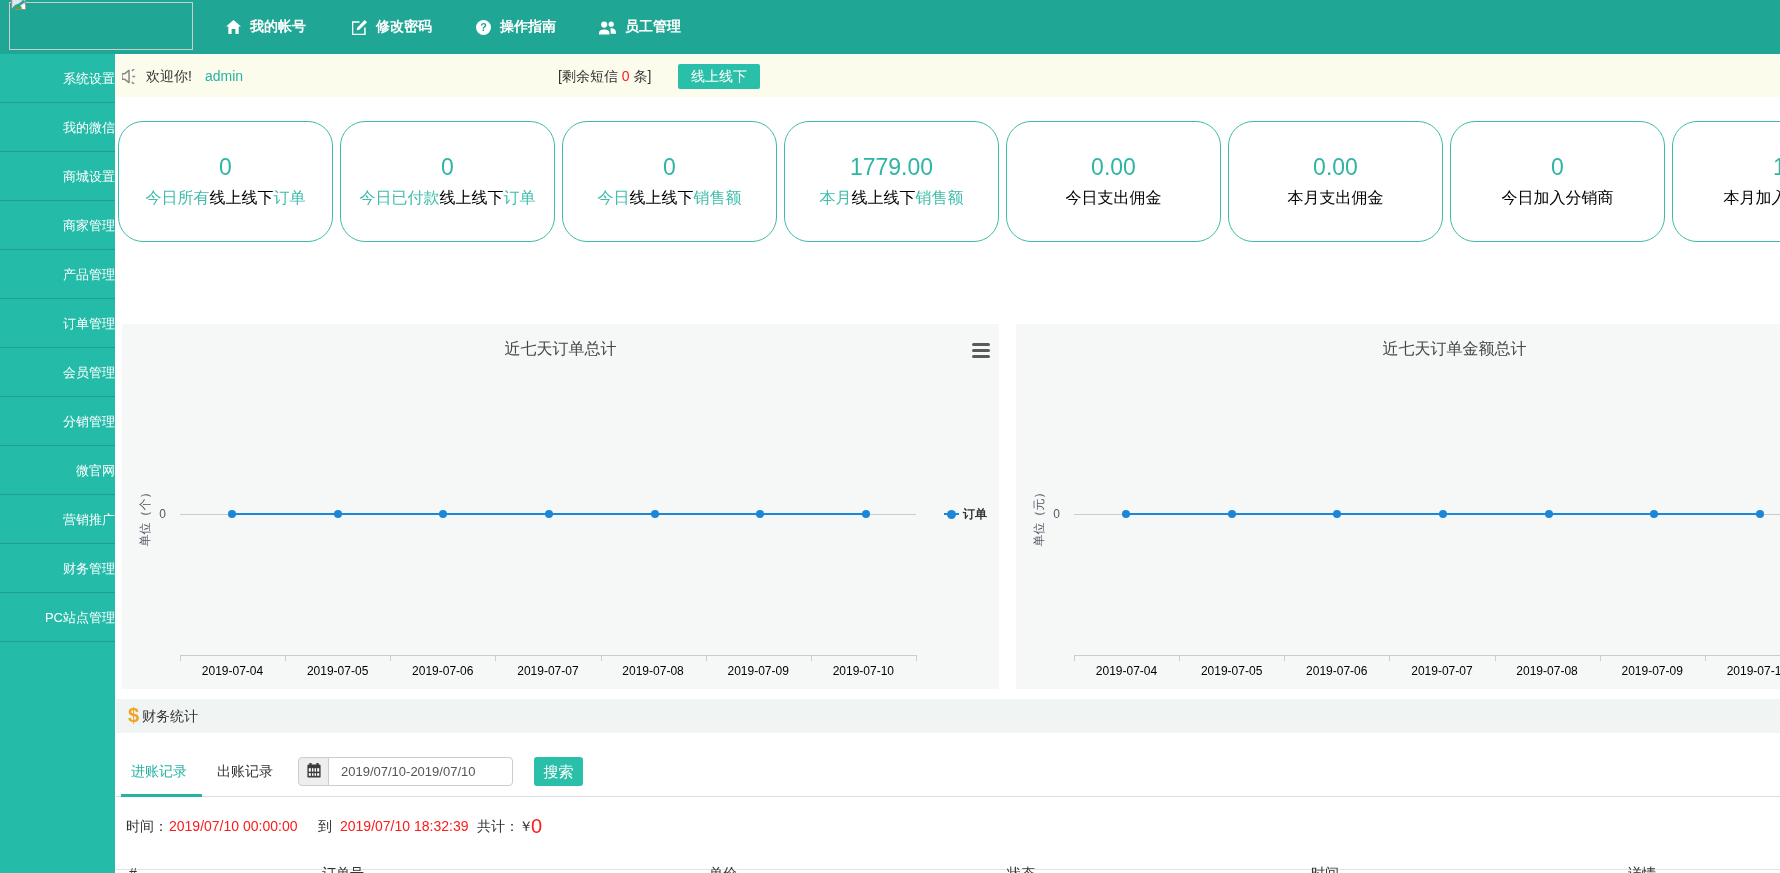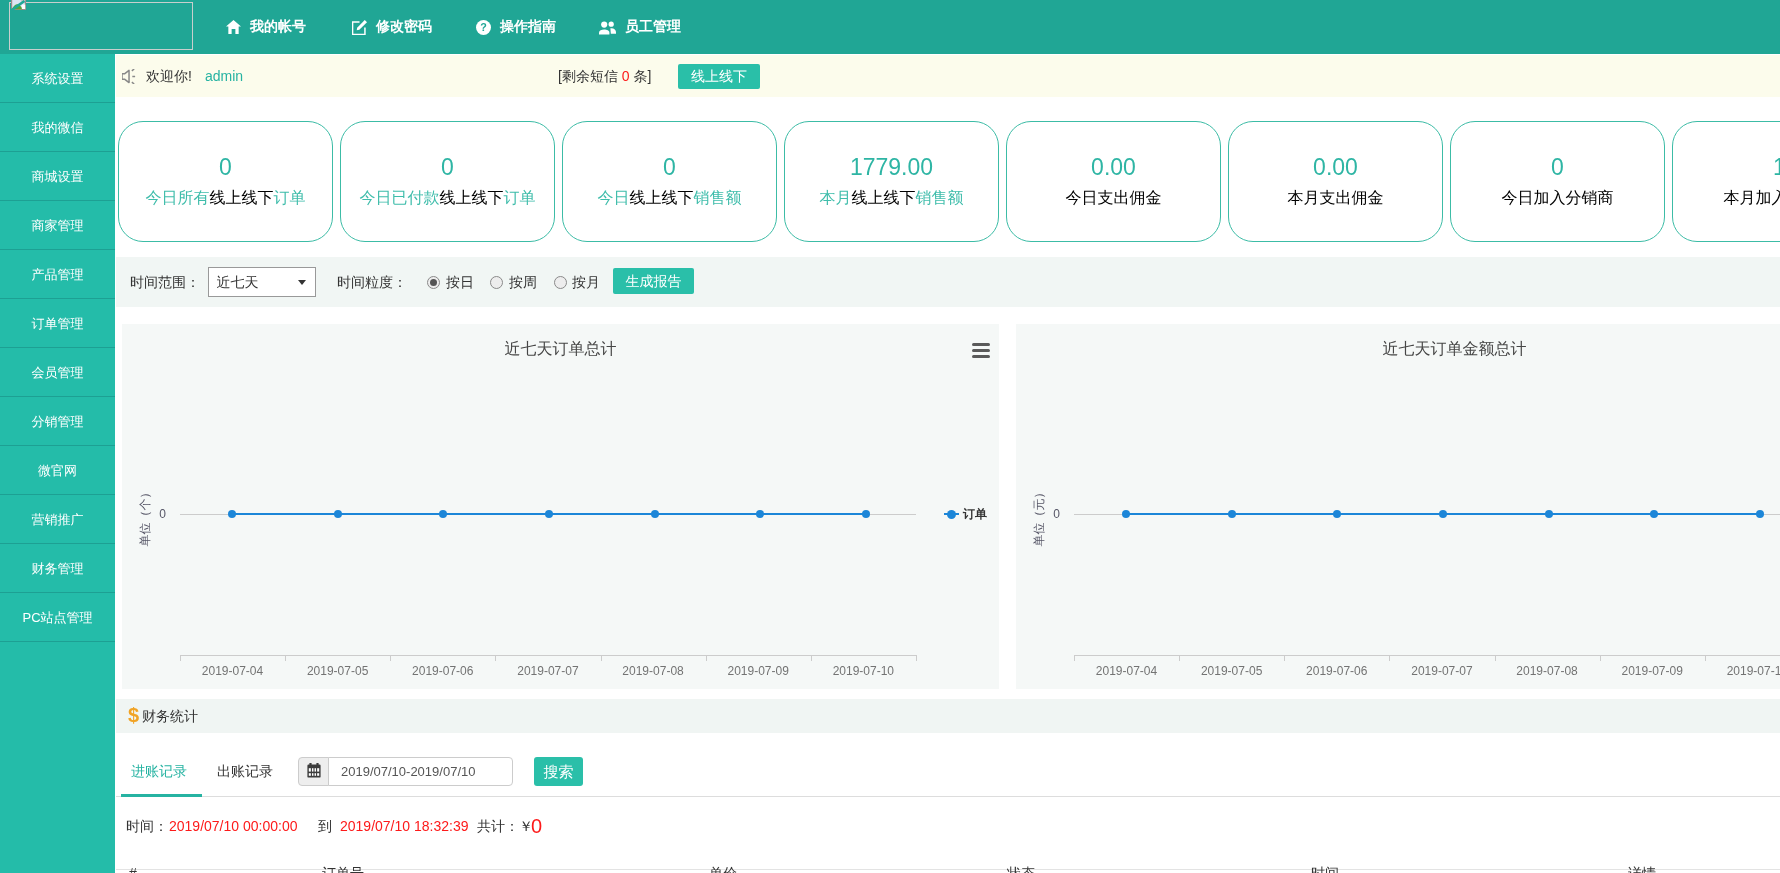--- a/index.html
+++ b/index.html
@@ -10,21 +10,21 @@
 
 
 #topbar { left:0; top:0; width:1780px; height:54px; background:#20a695; }
 #logobox { left:9px; top:2px; width:184px; height:48px; border:1px solid #c8cfcd; }
 .navitem { top:0; height:54px; display:flex; align-items:center; color:#fff;
   font-size:14px; font-weight:bold;text-align:right; }
 .navitem svg { margin-right:9px; }
 
 
 #sidebar { left:0; top:54px; width:115px; height:819px; background:#24bca9; }
-.menuitem { width:115px; height:49px; line-height:49px; text-align:center;
+.menuitem { width:115px; height:49px; line-height:49px; text-align:right;
   color:#fff; font-size:13px; border-bottom:1px solid #1da093; }
 
 
 #welcome { left:116px; top:55px; width:1664px; height:42px; background:#fcfcec; }
 .wtx { top:0; height:42px; line-height:42px; font-size:14px; color:#333; white-space:nowrap; }
 #buybtn { left:562px; top:9px; width:82px; height:25px; background:#2abfa8;
   color:#fff; font-size:14px; text-align:center; line-height:25px; border-radius:2px; }
 
 
 .card { top:121px; width:215px; height:121px; border:1px solid #3cbca6;
@@ -52,21 +52,21 @@
 .burger { left:850px; top:19px; width:18px; height:15px; }
 .burger div { height:3px; background:#5a5a5a; border-radius:1.5px; margin-bottom:3px; }
 .yname { left:-36px; top:508px; width:120px; text-align:center; font-size:12px; color:#556;
   transform:rotate(-90deg); transform-origin:center; top:184px; left:-37px; }
 .zlabel { left:24px; top:183px; width:20px; text-align:right; font-size:12px; color:#556; }
 .zeroline { left:58px; top:190px; width:736px; height:1px; background:#ccc; }
 .bline { left:110px; top:189px; width:634px; height:2px; background:#1c86d8; }
 .dot { top:186px; width:8px; height:8px; border-radius:50%; background:#1c86d8; }
 .xaxis { left:58px; top:331px; width:736px; height:1px; background:#ccc; }
 .tick { top:331px; width:1px; height:6px; background:#ccc; }
-.xlab { top:340px; width:80px; margin-left:-40px; text-align:center; font-size:12px; color:#737373; }
+.xlab { top:340px; width:80px; margin-left:-40px; text-align:center; font-size:12px; color:#000000; }
 .legend { left:822px; top:183px; width:60px; height:14px; }
 
 
 #finband { left:116px; top:699px; width:1664px; height:34px; background:#f0f5f3; }
 #tabs .tab { top:757px; height:28px; line-height:28px; font-size:14px; }
 #tabline { left:116px; top:796px; width:1664px; height:1px; background:#ddd; }
 #tabsel { left:121px; top:794px; width:81px; height:3px; background:#26b3a2; }
 #calbox { left:298px; top:757px; width:31px; height:29px; background:#eee; border:1px solid #ccc; border-radius:4px 0 0 4px; }
 #dinput { left:328px; top:757px; width:185px; height:29px; background:#fff; border:1px solid #ccc; border-radius:0 4px 4px 0;
   font-size:13px; color:#555; line-height:27px; padding-left:12px; }
@@ -177,32 +177,20 @@
       <div class="card abs" style="left:1450px">
         <div class="num">0</div>
         <div class="lbl">今日加入分销商</div>
       </div>
       <div class="card abs" style="left:1672px">
         <div class="num">1</div>
         <div class="lbl">本月加入分销商</div>
       </div>
     </div>
 
-<div id="filter" class="abs">
-  <div class="ftx abs" style="left:14px">时间范围：</div>
-  <div id="selectbox" class="abs">近七天<span class="arr"></span></div>
-  <div class="ftx abs" style="left:221px">时间粒度：</div>
-  <div class="radio sel abs" style="left:311px"></div>
-  <div class="ftx abs" style="left:330px">按日</div>
-  <div class="radio abs" style="left:374px"></div>
-  <div class="ftx abs" style="left:393px">按周</div>
-  <div class="radio abs" style="left:438px"></div>
-  <div class="ftx abs" style="left:456px">按月</div>
-  <div id="genbtn" class="abs">生成报告</div>
-</div>
 
 <div id="chartL" class="panel abs" style="left:122px">
       <div class="ctitle abs">近七天订单总计</div>
       <div class="burger abs">
         <div></div>
         <div></div>
         <div></div>
       </div>
       <div class="yname abs">单位（个）</div>
       <div class="zlabel abs">0</div>

